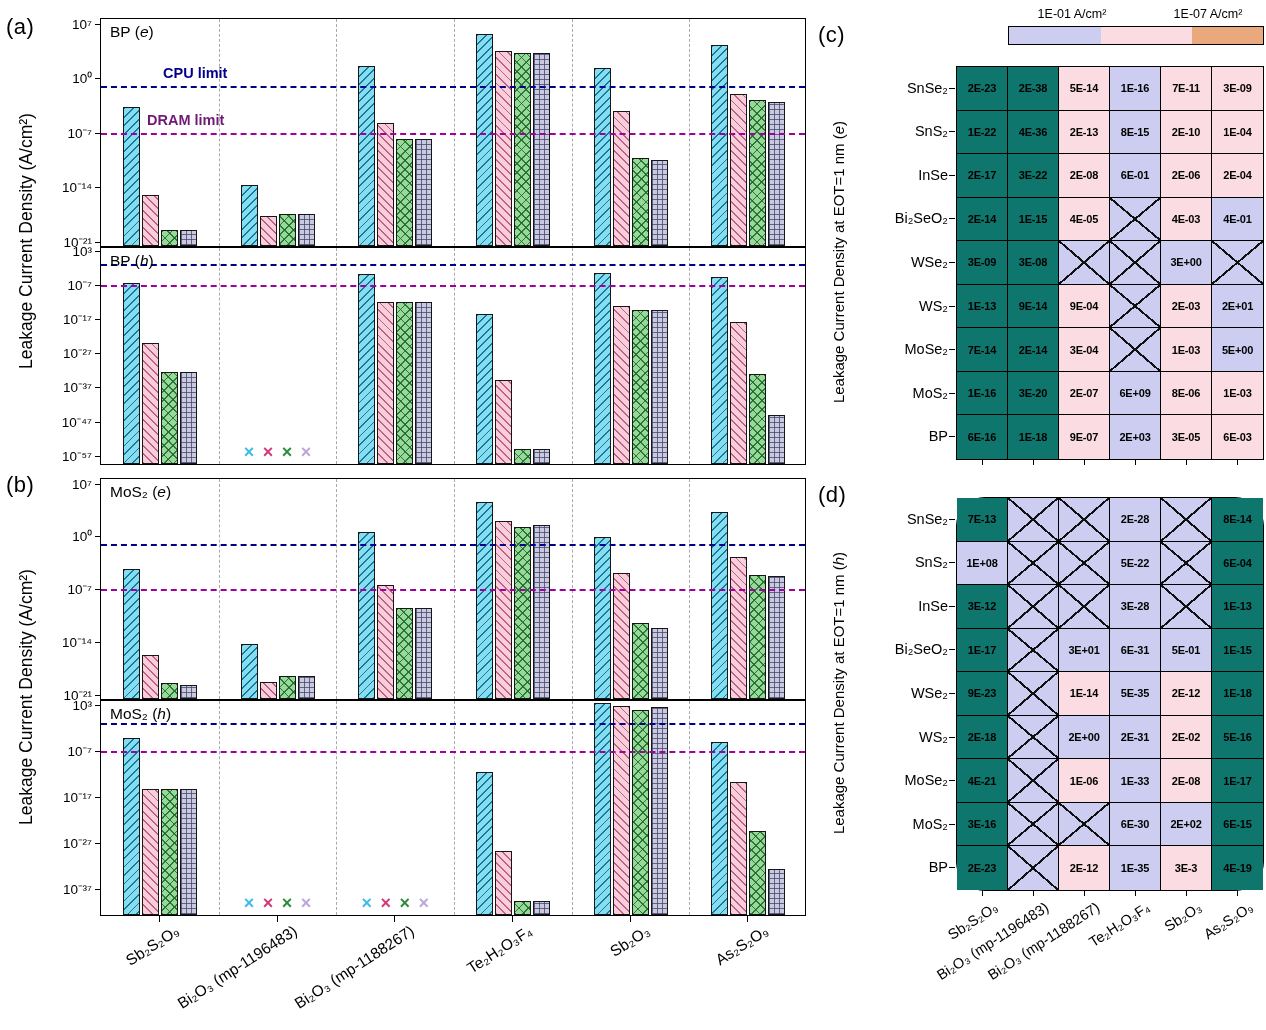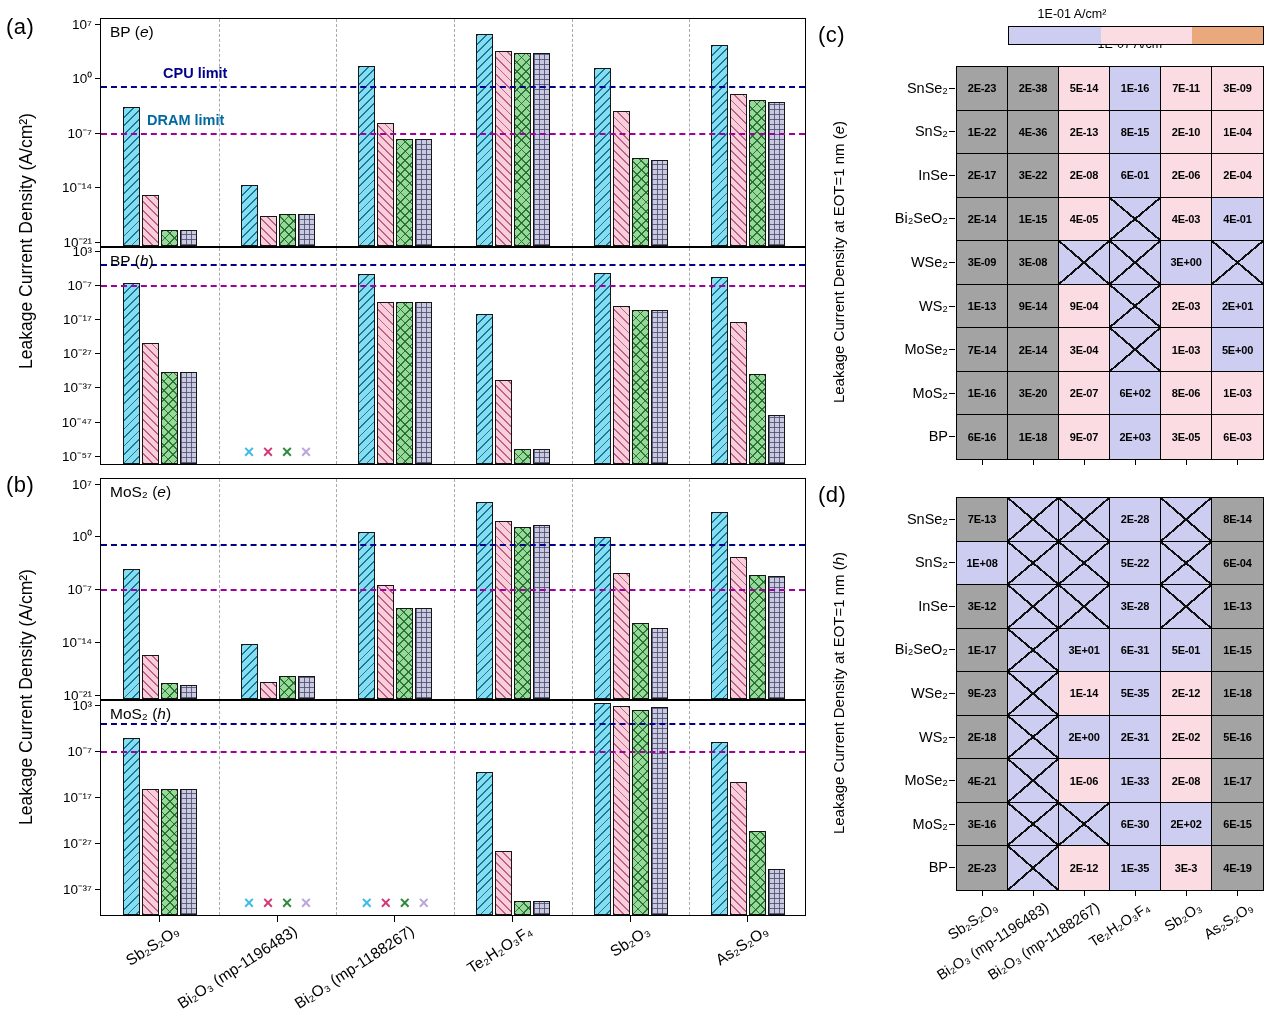--- a/index.html
+++ b/index.html
@@ -38,21 +38,21 @@
 
   .cbar { position:absolute; display:flex; border:1px solid #000; box-sizing:content-box; }
   .cbarseg { height:100%; }
   .cbarlabel { position:absolute; transform:translateX(-50%); font-size:12.5px; white-space:nowrap; }
 
   .heat { position:absolute; display:grid; border:1.6px solid #000; box-sizing:content-box; background:#fff; }
   .cell { border-right:1px solid #000; border-bottom:1px solid #000; box-sizing:border-box;
           display:flex; align-items:center; justify-content:center;
           font-size:11px; font-weight:bold; letter-spacing:-0.2px; }
   .cell.lastcol { border-right:none; } .cell.lastrow { border-bottom:none; }
-  .bg-orange   { background-color:#a3a3a3; }
+  .bg-orange   { background-color:#0f766e; }
   .bg-pink     { background-color:#fbdce2; }
   .bg-lavender { background-color:#cdcdf1; }
   .cell.xcell  { background-image:
       linear-gradient(to top right,   transparent calc(50% - 1px), #111 calc(50% - 1px), #111 calc(50% + 1px), transparent calc(50% + 1px)),
       linear-gradient(to bottom right,transparent calc(50% - 1px), #111 calc(50% - 1px), #111 calc(50% + 1px), transparent calc(50% + 1px)); }
 
   .rowlabel { position:absolute; width:112px; text-align:right; transform:translateY(-50%);
               font-size:14.5px; white-space:nowrap; }
   .rowtick  { position:absolute; width:6px; height:0; border-top:1.3px solid #000; }
   .coltick  { position:absolute; width:0; height:6px; border-left:1.3px solid #000; }
@@ -83,21 +83,21 @@
         <div class="lswatch h2"></div>
         <span>EOT=1.5 nm</span>
       </div>
       <div class="lentry">
         <div class="lswatch h3"></div>
         <span>EOT=2.0 nm</span>
       </div>
     </div>
 
   <div class="cbarlabel" style="left:1072px; top:7px;">1E-01 A/cm²</div>
-  <div class="cbarlabel" style="left:1132px; top:7px;margin-top:30px;">1E-07 A/cm²</div>
+  <div class="cbarlabel" style="left:1208px; top:7px;">1E-07 A/cm²</div>
   <div class="cbar" id="cbar" style="left:1008px; top:26px; width:254px; height:17px;">
       <div class="cbarseg" style="width: 92px; background: rgb(205, 205, 241);"></div>
       <div class="cbarseg" style="width: 91px; background: rgb(251, 220, 226);"></div>
       <div class="cbarseg" style="width: 71px; background: rgb(234, 168, 125);"></div>
     </div>
 
   <div class="vlabel heat-ylabel" style="left:838px; top:262px;"><span>Leakage Current Density at EOT=1 nm</span> (<i>e</i>)</div>
   <div class="vlabel heat-ylabel" style="left:838px; top:693px;"><span>Leakage Current Density at EOT=1 nm</span> (<i>h</i>)</div>
 
 <div class="plot" style="left: 100px; top: 18px; width: 706px; height: 229px;">
@@ -137,21 +137,21 @@
       <div class="ytick" style="top: 59.1973px;">10⁰</div>
       <div class="ymark" style="top: 59.1973px;"></div>
       <div class="ytick" style="top: 113.721px;">10⁻⁷</div>
       <div class="ymark" style="top: 113.721px;"></div>
       <div class="ytick" style="top: 168.245px;">10⁻¹⁴</div>
       <div class="ymark" style="top: 168.245px;"></div>
       <div class="ytick" style="top: 222.769px;">10⁻²¹</div>
       <div class="ymark" style="top: 222.769px;"></div>
       <div class="ptitle">BP (<i>e</i>)</div>
       <div class="limlabel" style="left: 62px; top: 45.9864px; color: rgb(0, 0, 139);">CPU limit</div>
-      <div class="limlabel" style="left: 46px; top: 92.7211px; color: #0369a1;">DRAM limit</div>
+      <div class="limlabel" style="left: 46px; top: 92.7211px; color: #701a75;">DRAM limit</div>
     </div>
     <div class="plot" style="left: 100px; top: 247px; width: 706px; height: 218px;">
       <div class="sep" style="left: 117.667px;"></div>
       <div class="sep" style="left: 235.333px;"></div>
       <div class="sep" style="left: 353px;"></div>
       <div class="sep" style="left: 470.667px;"></div>
       <div class="sep" style="left: 588.333px;"></div>
       <div class="bar h0" style="left: 21.8333px; width: 17px; height: 181.097px;"></div>
       <div class="bar h0" style="left: 257.167px; width: 17px; height: 189.561px;"></div>
       <div class="bar h0" style="left: 374.833px; width: 17px; height: 150.345px;"></div>
@@ -333,21 +333,21 @@
       <div class="cell bg-lavender lastcol">2E+01</div>
       <div class="cell bg-orange">7E-14</div>
       <div class="cell bg-orange">2E-14</div>
       <div class="cell bg-pink">3E-04</div>
       <div class="cell bg-lavender xcell"></div>
       <div class="cell bg-pink">1E-03</div>
       <div class="cell bg-lavender lastcol">5E+00</div>
       <div class="cell bg-orange">1E-16</div>
       <div class="cell bg-orange">3E-20</div>
       <div class="cell bg-pink">2E-07</div>
-      <div class="cell bg-lavender">6E+02</div>
+      <div class="cell bg-lavender">6E+09</div>
       <div class="cell bg-pink">8E-06</div>
       <div class="cell bg-pink lastcol">1E-03</div>
       <div class="cell bg-orange lastrow">6E-16</div>
       <div class="cell bg-orange lastrow">1E-18</div>
       <div class="cell bg-pink lastrow">9E-07</div>
       <div class="cell bg-lavender lastrow">2E+03</div>
       <div class="cell bg-pink lastrow">3E-05</div>
       <div class="cell bg-pink lastcol lastrow">6E-03</div>
     </div>
     <div class="rowlabel" style="left: 836px; top: 87.7778px;">SnSe₂</div>
@@ -367,21 +367,21 @@
     <div class="rowlabel" style="left: 836px; top: 392.667px;">MoS₂</div>
     <div class="rowtick" style="left: 949px; top: 392.667px;"></div>
     <div class="rowlabel" style="left: 836px; top: 436.222px;">BP</div>
     <div class="rowtick" style="left: 949px; top: 436.222px;"></div>
     <div class="coltick" style="left: 981.5px; top: 459px;"></div>
     <div class="coltick" style="left: 1032.5px; top: 459px;"></div>
     <div class="coltick" style="left: 1083.5px; top: 459px;"></div>
     <div class="coltick" style="left: 1134.5px; top: 459px;"></div>
     <div class="coltick" style="left: 1185.5px; top: 459px;"></div>
     <div class="coltick" style="left: 1236.5px; top: 459px;"></div>
-    <div class="heat" style="left: 956px; top: 497px; width: 306px; height: 392px; grid-template-columns: repeat(6, 1fr); grid-template-rows: repeat(9, 1fr);">
+    <div class="heat" style="left: 956px; top: 497px; width: 306px; height: 392px; grid-template-columns: repeat(6, 1fr); grid-template-rows: repeat(9, 1fr); border-radius: 29px;">
       <div class="cell bg-orange">7E-13</div>
       <div class="cell bg-lavender xcell"></div>
       <div class="cell bg-lavender xcell"></div>
       <div class="cell bg-lavender">2E-28</div>
       <div class="cell bg-lavender xcell"></div>
       <div class="cell bg-orange lastcol">8E-14</div>
       <div class="cell bg-lavender">1E+08</div>
       <div class="cell bg-lavender xcell"></div>
       <div class="cell bg-lavender xcell"></div>
       <div class="cell bg-lavender">5E-22</div>

